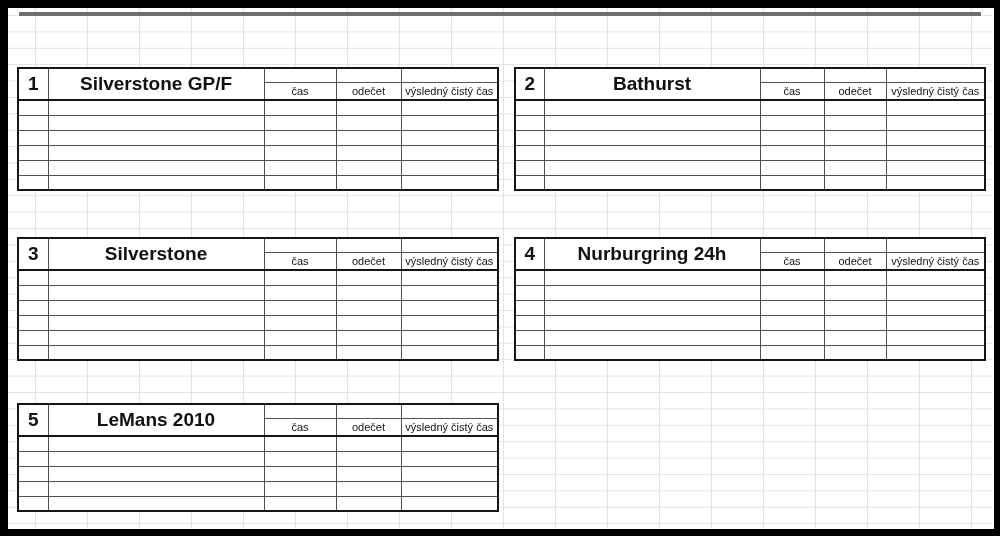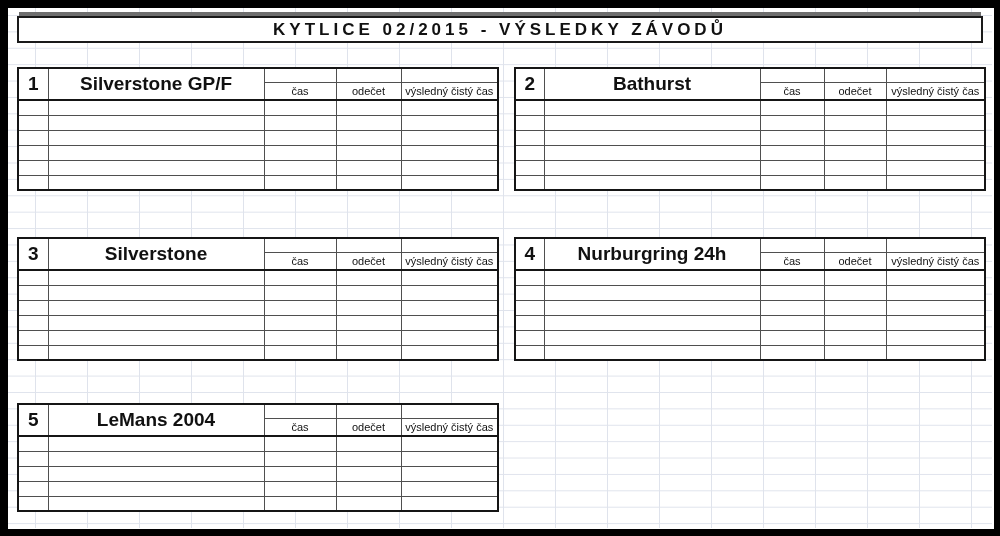--- a/index.html
+++ b/index.html
@@ -53,23 +53,20 @@
   .team{font-size:11px;text-align:left;padding-left:4px;}
   .time{font-size:11.5px;text-align:center;}
 </style>
 </head>
 <body>
 
 <div class="screen">
   <div class="grid-bg"></div>
 
   <div class="title-shadow"></div>
-  <div class="title-box">
-    <span>KYTLICE 02/2015 - VÝSLEDKY ZÁVODŮ</span>
-  </div>
 
   <div class="tables">
 
   <div class="race">
       <table>
         <colgroup>
           <col class="c-num">
             <col class="c-team">
             <col class="c-cas">
             <col class="c-odecet">
@@ -351,21 +348,21 @@
         <colgroup>
           <col class="c-num">
             <col class="c-team">
             <col class="c-cas">
             <col class="c-odecet">
             <col class="c-vys">
         </colgroup>
         <tbody>
           <tr class="hrow-a">
             <td class="race-num" rowspan="2">5</td>
-            <td class="race-track" rowspan="2">LeMans 2004</td>
+            <td class="race-track" rowspan="2">LeMans 2010</td>
             <td class="empty-cell"></td>
             <td class="empty-cell"></td>
             <td class="empty-cell"></td>
           </tr>
           <tr class="hrow-b">
             <td class="col-label">čas</td>
             <td class="col-label">odečet</td>
             <td class="col-label">výsledný čistý čas</td>
           </tr>
         </tbody>

